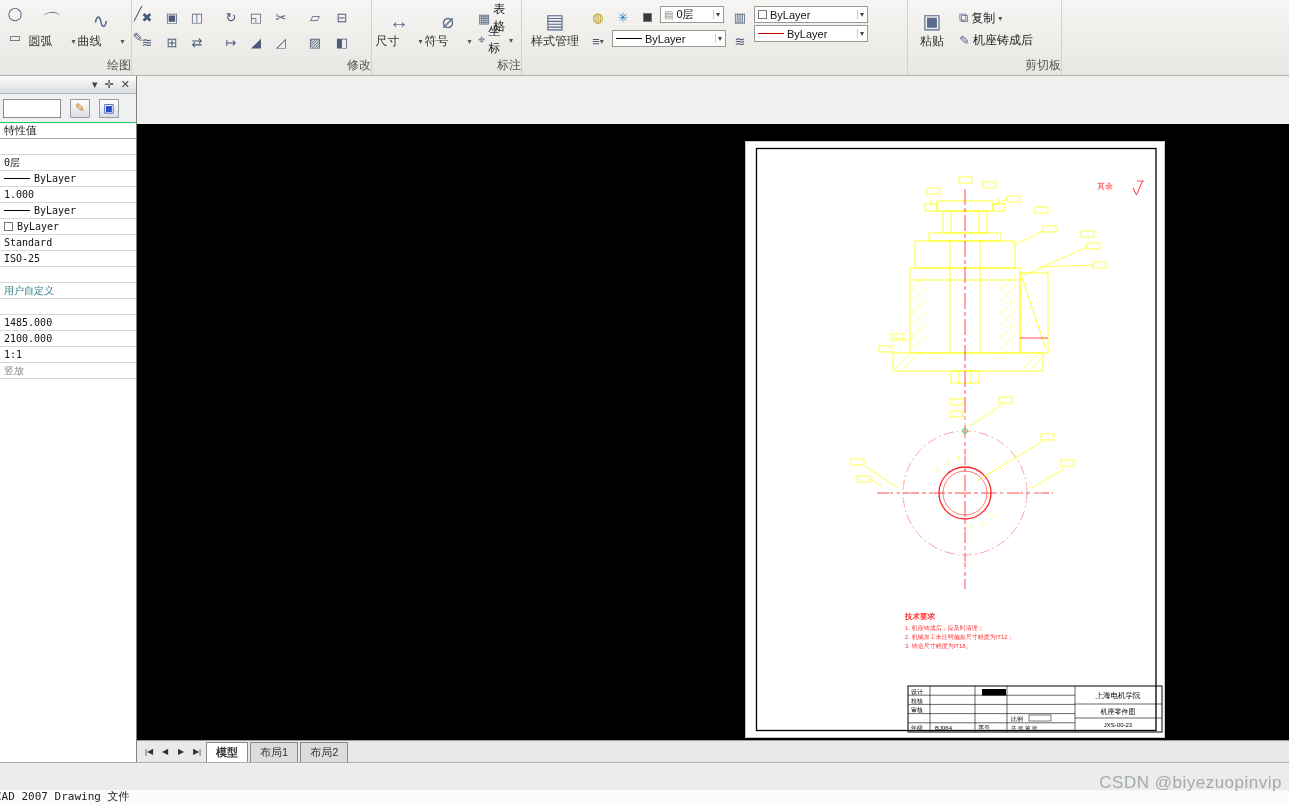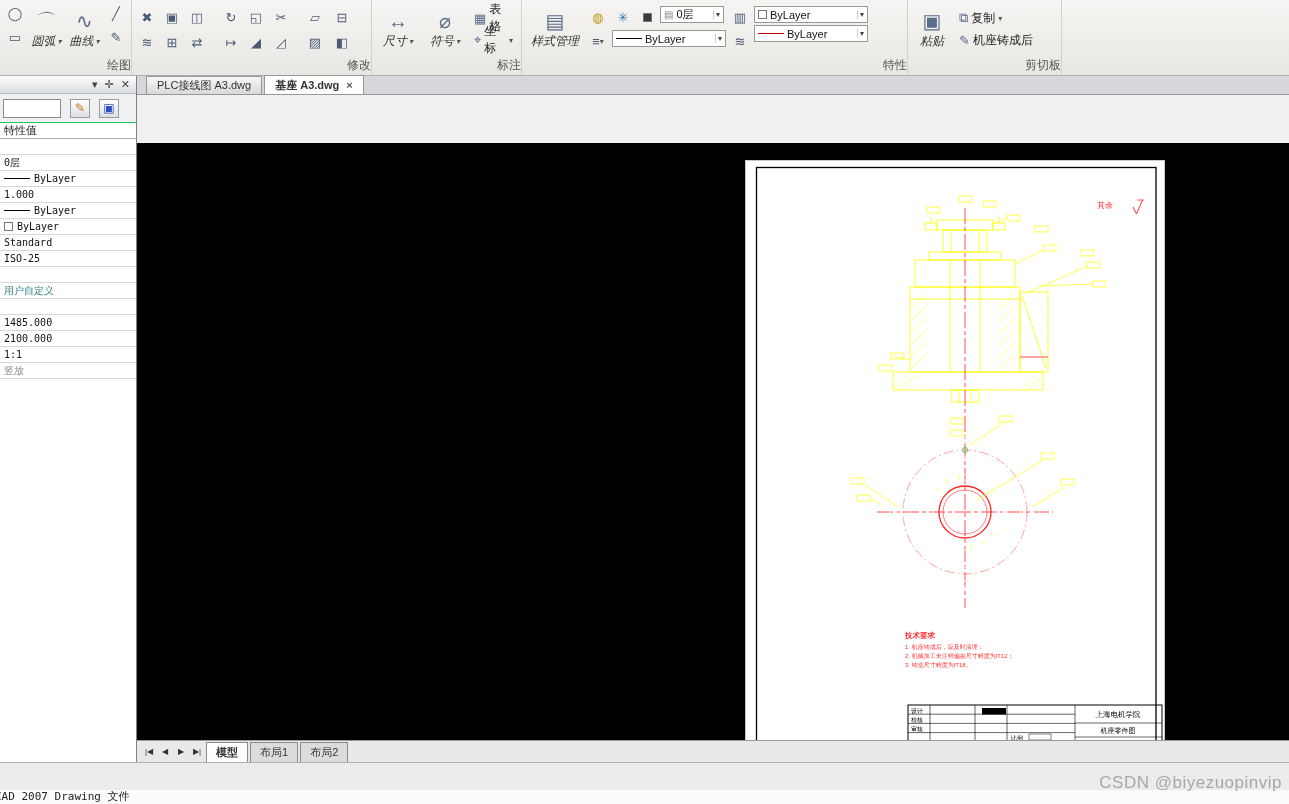--- a/index.html
+++ b/index.html
@@ -10,21 +10,21 @@
   
   .ribbon { height:76px; background:linear-gradient(#f6f5f3,#e9e7e3); border-bottom:1px solid #b2b0ac; display:flex; flex-shrink:0; }
   .rgroup { display:flex; flex-direction:column; border-right:1px solid #d3d1cc; }
   .rcontent { height:58px; display:flex; align-items:flex-start; padding:2px 4px; gap:3px; }
   .rlabel { height:17px; line-height:15px; text-align:right; font-size:12px; color:#57554f; }
   .icol { display:flex; flex-direction:column; gap:2px; }
   .irow { display:flex; gap:2px; }
   .sbtn { width:22px; height:22px; display:flex; align-items:center; justify-content:center; font-size:13px; color:#4a5a78; border:1px solid transparent; border-radius:2px; }
   .bigbtn { width:46px; height:54px; display:flex; flex-direction:column; align-items:center; justify-content:center; font-size:12px; color:#333; border:1px solid transparent; border-radius:2px; }
   .bigbtn .glyph { font-size:20px; line-height:24px; color:#5a6d8c; }
-  .bigbtn .blabel { display:flex; align-items:center; gap:2px; white-space:nowrap;font-style:italic; }
+  .bigbtn .blabel { display:flex; align-items:center; gap:19px; white-space:nowrap; }
   .caret { font-size:8px; color:#555; }
   .hbtn { height:20px; display:flex; align-items:center; gap:3px; font-size:12px; padding:0 3px; border:1px solid transparent; border-radius:2px; }
   .hbtn .glyph { font-size:13px; color:#5a6d8c; }
   .combo { background:#fff; border:1px solid #9a9890; height:17px; font-size:11px; display:flex; align-items:center; padding:0 3px; gap:3px; color:#111; }
   .combo .arrow { margin-left:auto; font-size:8px; color:#444; border-left:1px solid #ccc; padding-left:2px; }
   .linesample { display:inline-block; width:26px; border-top:1px solid #000; }
   .linesample.red { border-top-color:#c00000; }
   .swatchbox { display:inline-block; width:9px; height:9px; border:1px solid #777; background:#fff; }
   .swatchbox.dark { background:#3a3a3a; }
   .mgrid { display:flex; gap:10px; padding-top:4px; }
@@ -207,21 +207,20 @@
             <span>ByLayer</span>
             <span class="arrow">▾</span>
           </div>
           <div class="combo" style="width:114px">
             <span class="linesample red"></span>
             <span>ByLayer</span>
             <span class="arrow">▾</span>
           </div>
         </div>
       </div>
-      <div class="rlabel">特性</div>
     </div>
 
     <div class="rgroup" style="width:154px">
       <div class="rcontent">
         <div class="bigbtn" style="width:40px">
           <span class="glyph">▣</span>
           <span class="blabel">
               <span>粘贴</span>
             </span>
         </div>
@@ -310,29 +309,20 @@
             <span>1:1</span>
           </div>
         <div class="prow gray">
             <span>竖放</span>
           </div>
       </div>
     </div>
 
     <div class="right-col">
 
-      <div class="doc-tabbar">
-        <div class="doc-tab">
-            <span>PLC接线图 A3.dwg</span>
-          </div>
-        <div class="doc-tab active">
-          <span>基座 A3.dwg</span>
-          <span class="tab-close">×</span>
-        </div>
-      </div>
 
       <div class="canvas">
         <svg class="sheet-svg" width="420" height="597" viewBox="0 0 420 597">
 
           <rect x="0" y="0" width="420" height="597" fill="#ffffff"></rect>
           <rect x="0.5" y="0.5" width="419" height="596" fill="none" stroke="#c8c8c8" stroke-width="1"></rect>
           <rect x="11.5" y="7.5" width="399.5" height="582" fill="none" stroke="#000000" stroke-width="1.3"></rect>
 
           <g>
             <text x="352" y="48" font-size="8" fill="#ff3030">其余</text>

